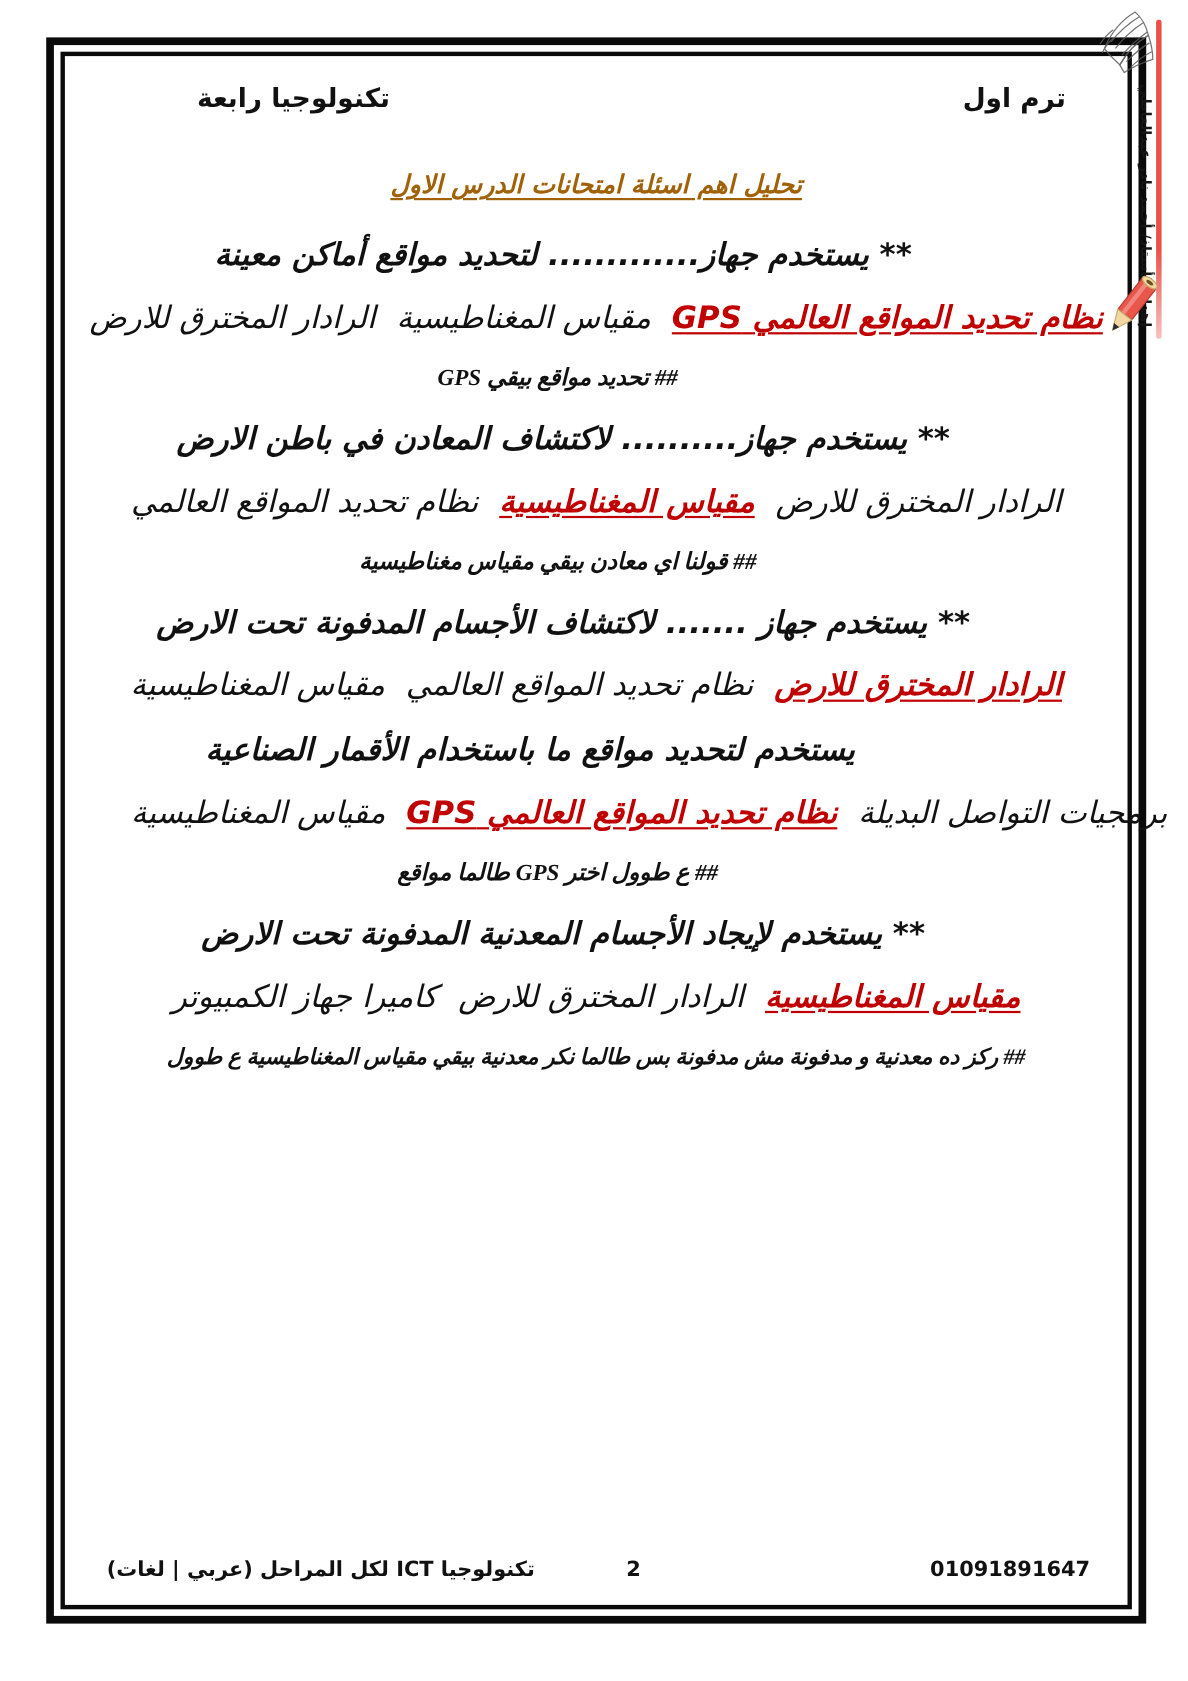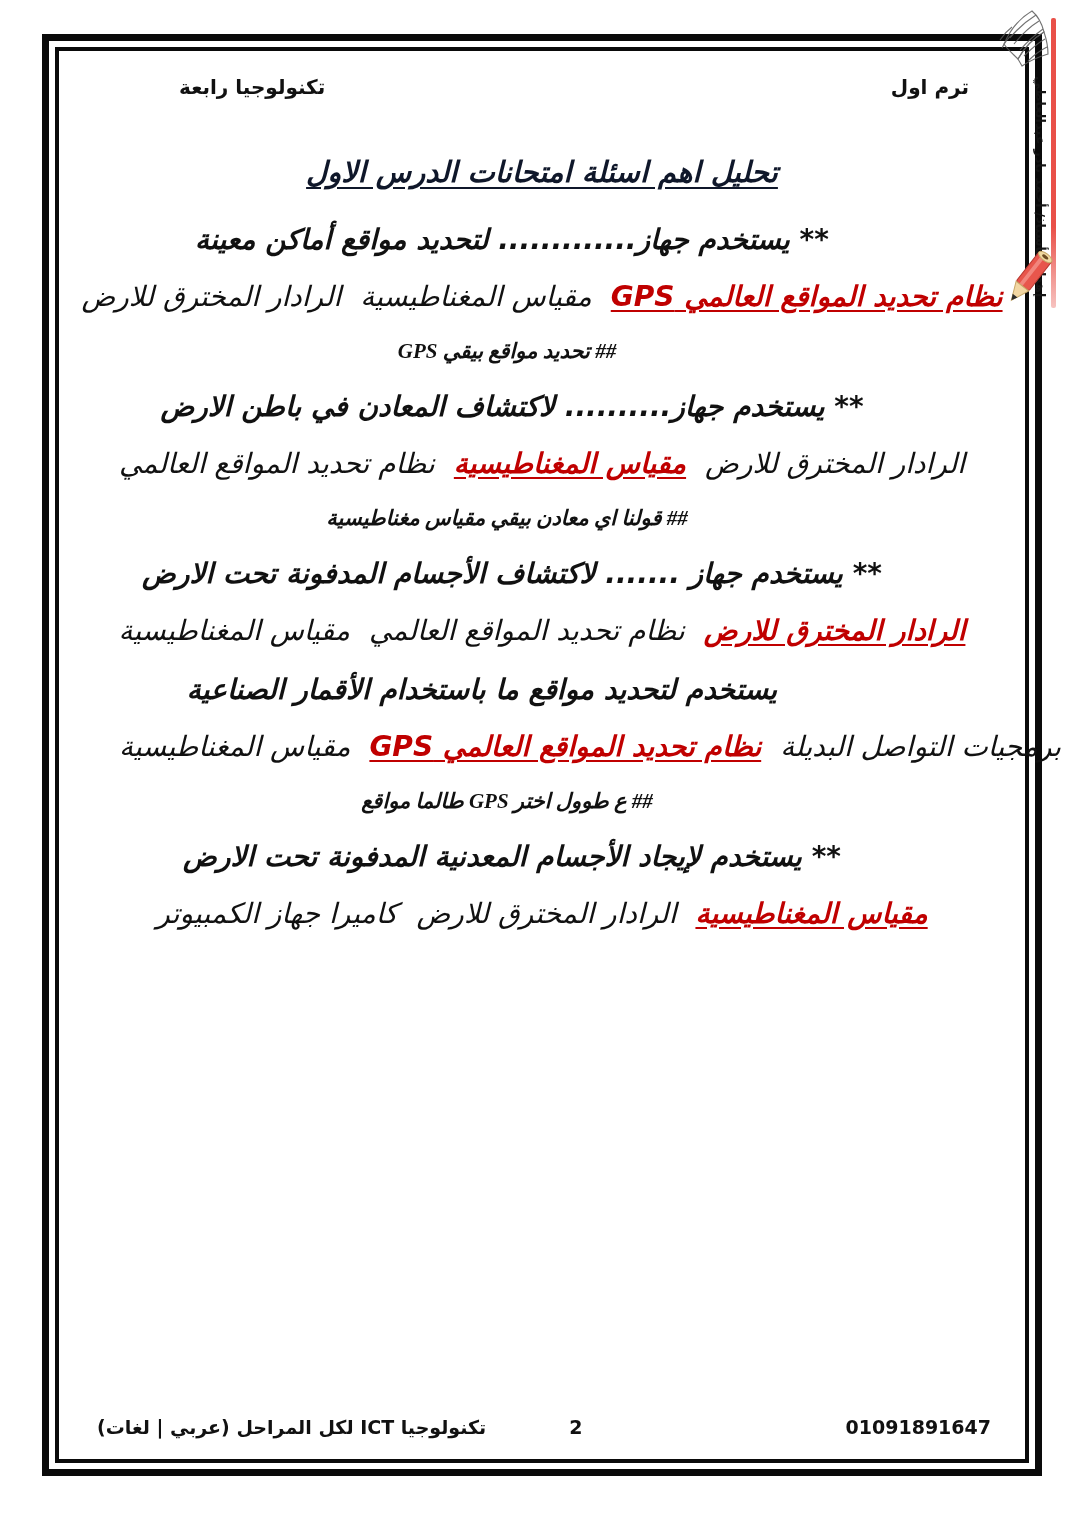--- a/index.html
+++ b/index.html
@@ -55,39 +55,39 @@
     flex-direction: row-reverse;
     justify-content: space-between;
     align-items: baseline;
     height: 46px;
     padding: 6px 22px 0 86px;
     box-sizing: border-box;
   }
   .doc-header .hdr-text {
     font-family: "DejaVu Sans", "Liberation Sans", sans-serif;
     font-weight: bold;
-    font-size: 20px;
+    font-size: 24px;
     color: #111;
     letter-spacing: 0;
   }
 
   
   .body-area {
     position: relative;
     padding: 40px 20px 0 20px;
     direction: rtl;
   }
 
   .lesson-title {
     text-align: center;
-    color: #0f172a;
+    color: #a16207;
     font-family: "DejaVu Sans", "Liberation Sans", sans-serif;
     font-weight: bold;
     font-style: italic;
-    font-size: 29px;
+    font-size: 23px;
     text-decoration: underline;
     text-underline-offset: 5px;
     margin: 0 0 34px 0;
     letter-spacing: .5px;
   }
 
   
   .qa-block { margin-bottom: 4px; }
 
   .q-line {
@@ -265,20 +265,21 @@
           <p class="note-line">##  ع طوول اختر GPS طالما مواقع</p>
         </div>
 
         <div class="qa-block">
           <p class="q-line">**   يستخدم لإيجاد الأجسام المعدنية المدفونة تحت الارض</p>
           <div class="choices">
             <span class="choice">كاميرا جهاز الكمبيوتر</span>
             <span class="choice">الرادار المخترق للارض</span>
             <span class="choice correct">مقياس المغناطيسية</span>
           </div>
+          <p class="note-line wide">##  ركز ده معدنية و مدفونة مش مدفونة بس طالما نكر معدنية بيقي مقياس المغناطيسية ع طوول</p>
         </div>
 
       </div>
 
       <div class="doc-footer">
         <span class="f-right">تكنولوجيا ICT لكل المراحل (عربي | لغات)</span>
         <span class="f-center">2</span>
         <span class="f-left">01091891647</span>
       </div>
 

